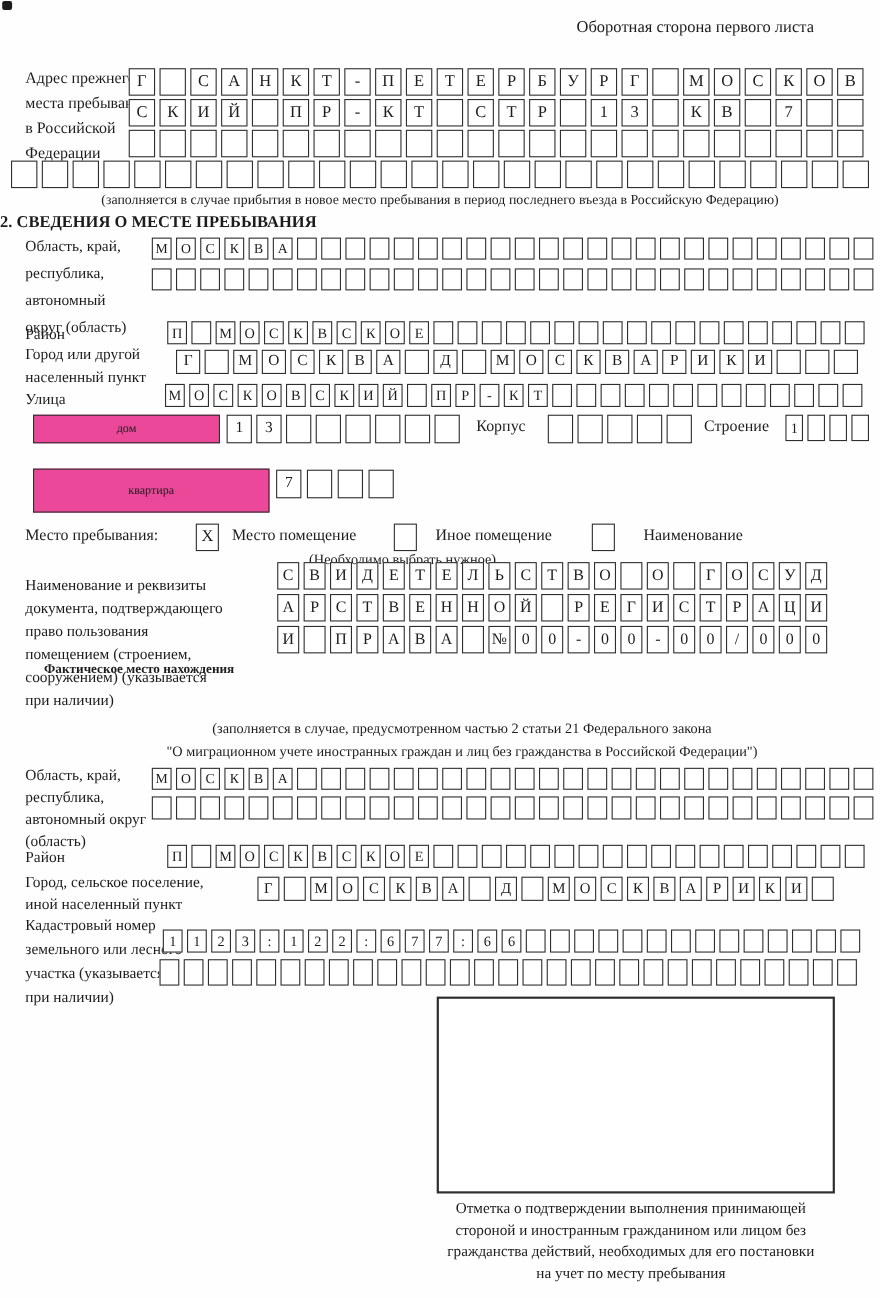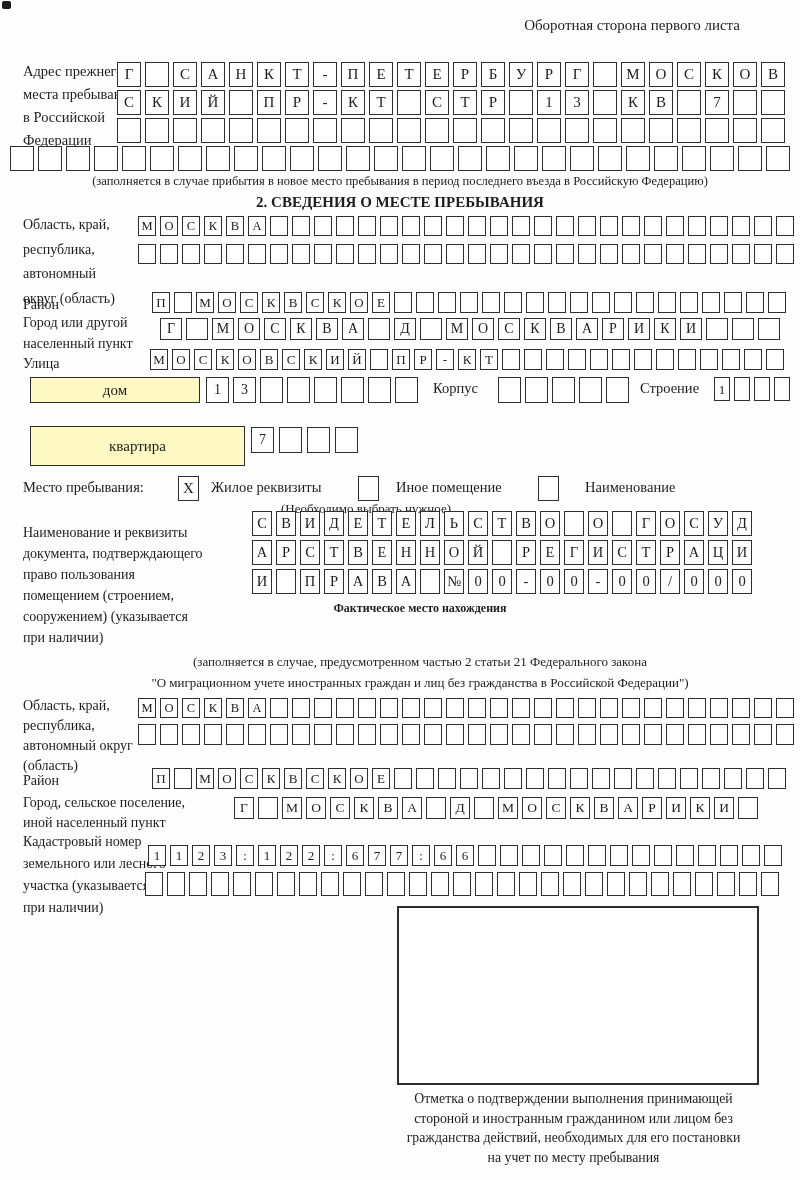--- a/index.html
+++ b/index.html
@@ -1,27 +1,27 @@
 <!DOCTYPE html>
 <html><head>
 <meta charset="utf-8">
 <style>
   html,body{margin:0;padding:0;background:#ffffff;}
   .page{position:relative;width:800px;height:1180px;background:#fefefe;overflow:hidden;
         font-family:"Liberation Serif","DejaVu Serif",serif;color:#1c1c1c;}
   .abs{position:absolute;}
   .lbl{position:absolute;white-space:pre-line;font-size:14px;line-height:23px;}
   .cap{position:absolute;text-align:center;font-size:12.6px;}
-  .ttl{position:absolute;text-align:center;font-weight:bold;font-size:15px;}
+  .ttl{position:absolute;font-weight:bold;font-size:15px;}
   .cellrow{position:absolute;display:flex;gap:var(--g,4px);}
   .cell{flex:none;width:var(--cw,18px);height:var(--ch,20px);box-sizing:border-box;
         border:1.6px solid #2e2e2e;background:#fff;display:flex;align-items:center;
         justify-content:center;font-size:var(--fs,13px);line-height:1;}
-  .wbox{position:absolute;box-sizing:border-box;border:1.7px solid #2e2e2e;background:#fef9c3;
-        display:flex;align-items:center;justify-content:center;font-size:15px;}
+  .wbox{position:absolute;box-sizing:border-box;border:1.7px solid #2e2e2e;background:#ec4899;
+        display:flex;align-items:center;justify-content:center;font-size:11px;}
   .chk{position:absolute;width:21px;height:25px;box-sizing:border-box;border:1.6px solid #2e2e2e;
        background:#fff;display:flex;align-items:center;justify-content:center;font-size:15px;}
   .stamp{position:absolute;left:397px;top:906px;width:362px;height:179px;box-sizing:border-box;
          border:2px solid #2e2e2e;background:#fff;}
   .corner{position:absolute;left:2px;top:1px;width:9px;height:8px;background:#1c1c1c;border-radius:2px;}
 </style>
 </head>
 <body>
 
 <div class="page">
@@ -344,21 +344,21 @@
   <div class="cellrow" style="left:251px;top:427px;--cw:23px;--ch:26px;--g:5px;--fs:14px;">
       <span class="cell">7</span>
       <span class="cell"></span>
       <span class="cell"></span>
       <span class="cell"></span>
     </div>
 
 
   <div class="abs" style="left:23px;top:479px;font-size:14.5px;">Место пребывания:</div>
   <div class="chk" style="left:178px;top:476px;">X</div>
-  <div class="abs" style="left:211px;top:479px;font-size:14.5px;">Жилое реквизиты</div>
+  <div class="abs" style="left:211px;top:479px;font-size:14.5px;">Место помещение</div>
   <div class="chk" style="left:358px;top:476px;"></div>
   <div class="abs" style="left:396px;top:479px;font-size:14.5px;">Иное помещение</div>
   <div class="chk" style="left:538px;top:476px;"></div>
   <div class="abs" style="left:585px;top:479px;font-size:14.5px;">Наименование</div>
   <div class="cap" style="left:246px;top:501px;width:240px;font-size:13px;">(Необходимо выбрать нужное)</div>
 
   <div class="lbl" style="left:23px;top:511px;width:215px;line-height:21px;margin-top:11px;">Наименование и реквизиты
 документа, подтверждающего
 право пользования
 помещением (строением,

